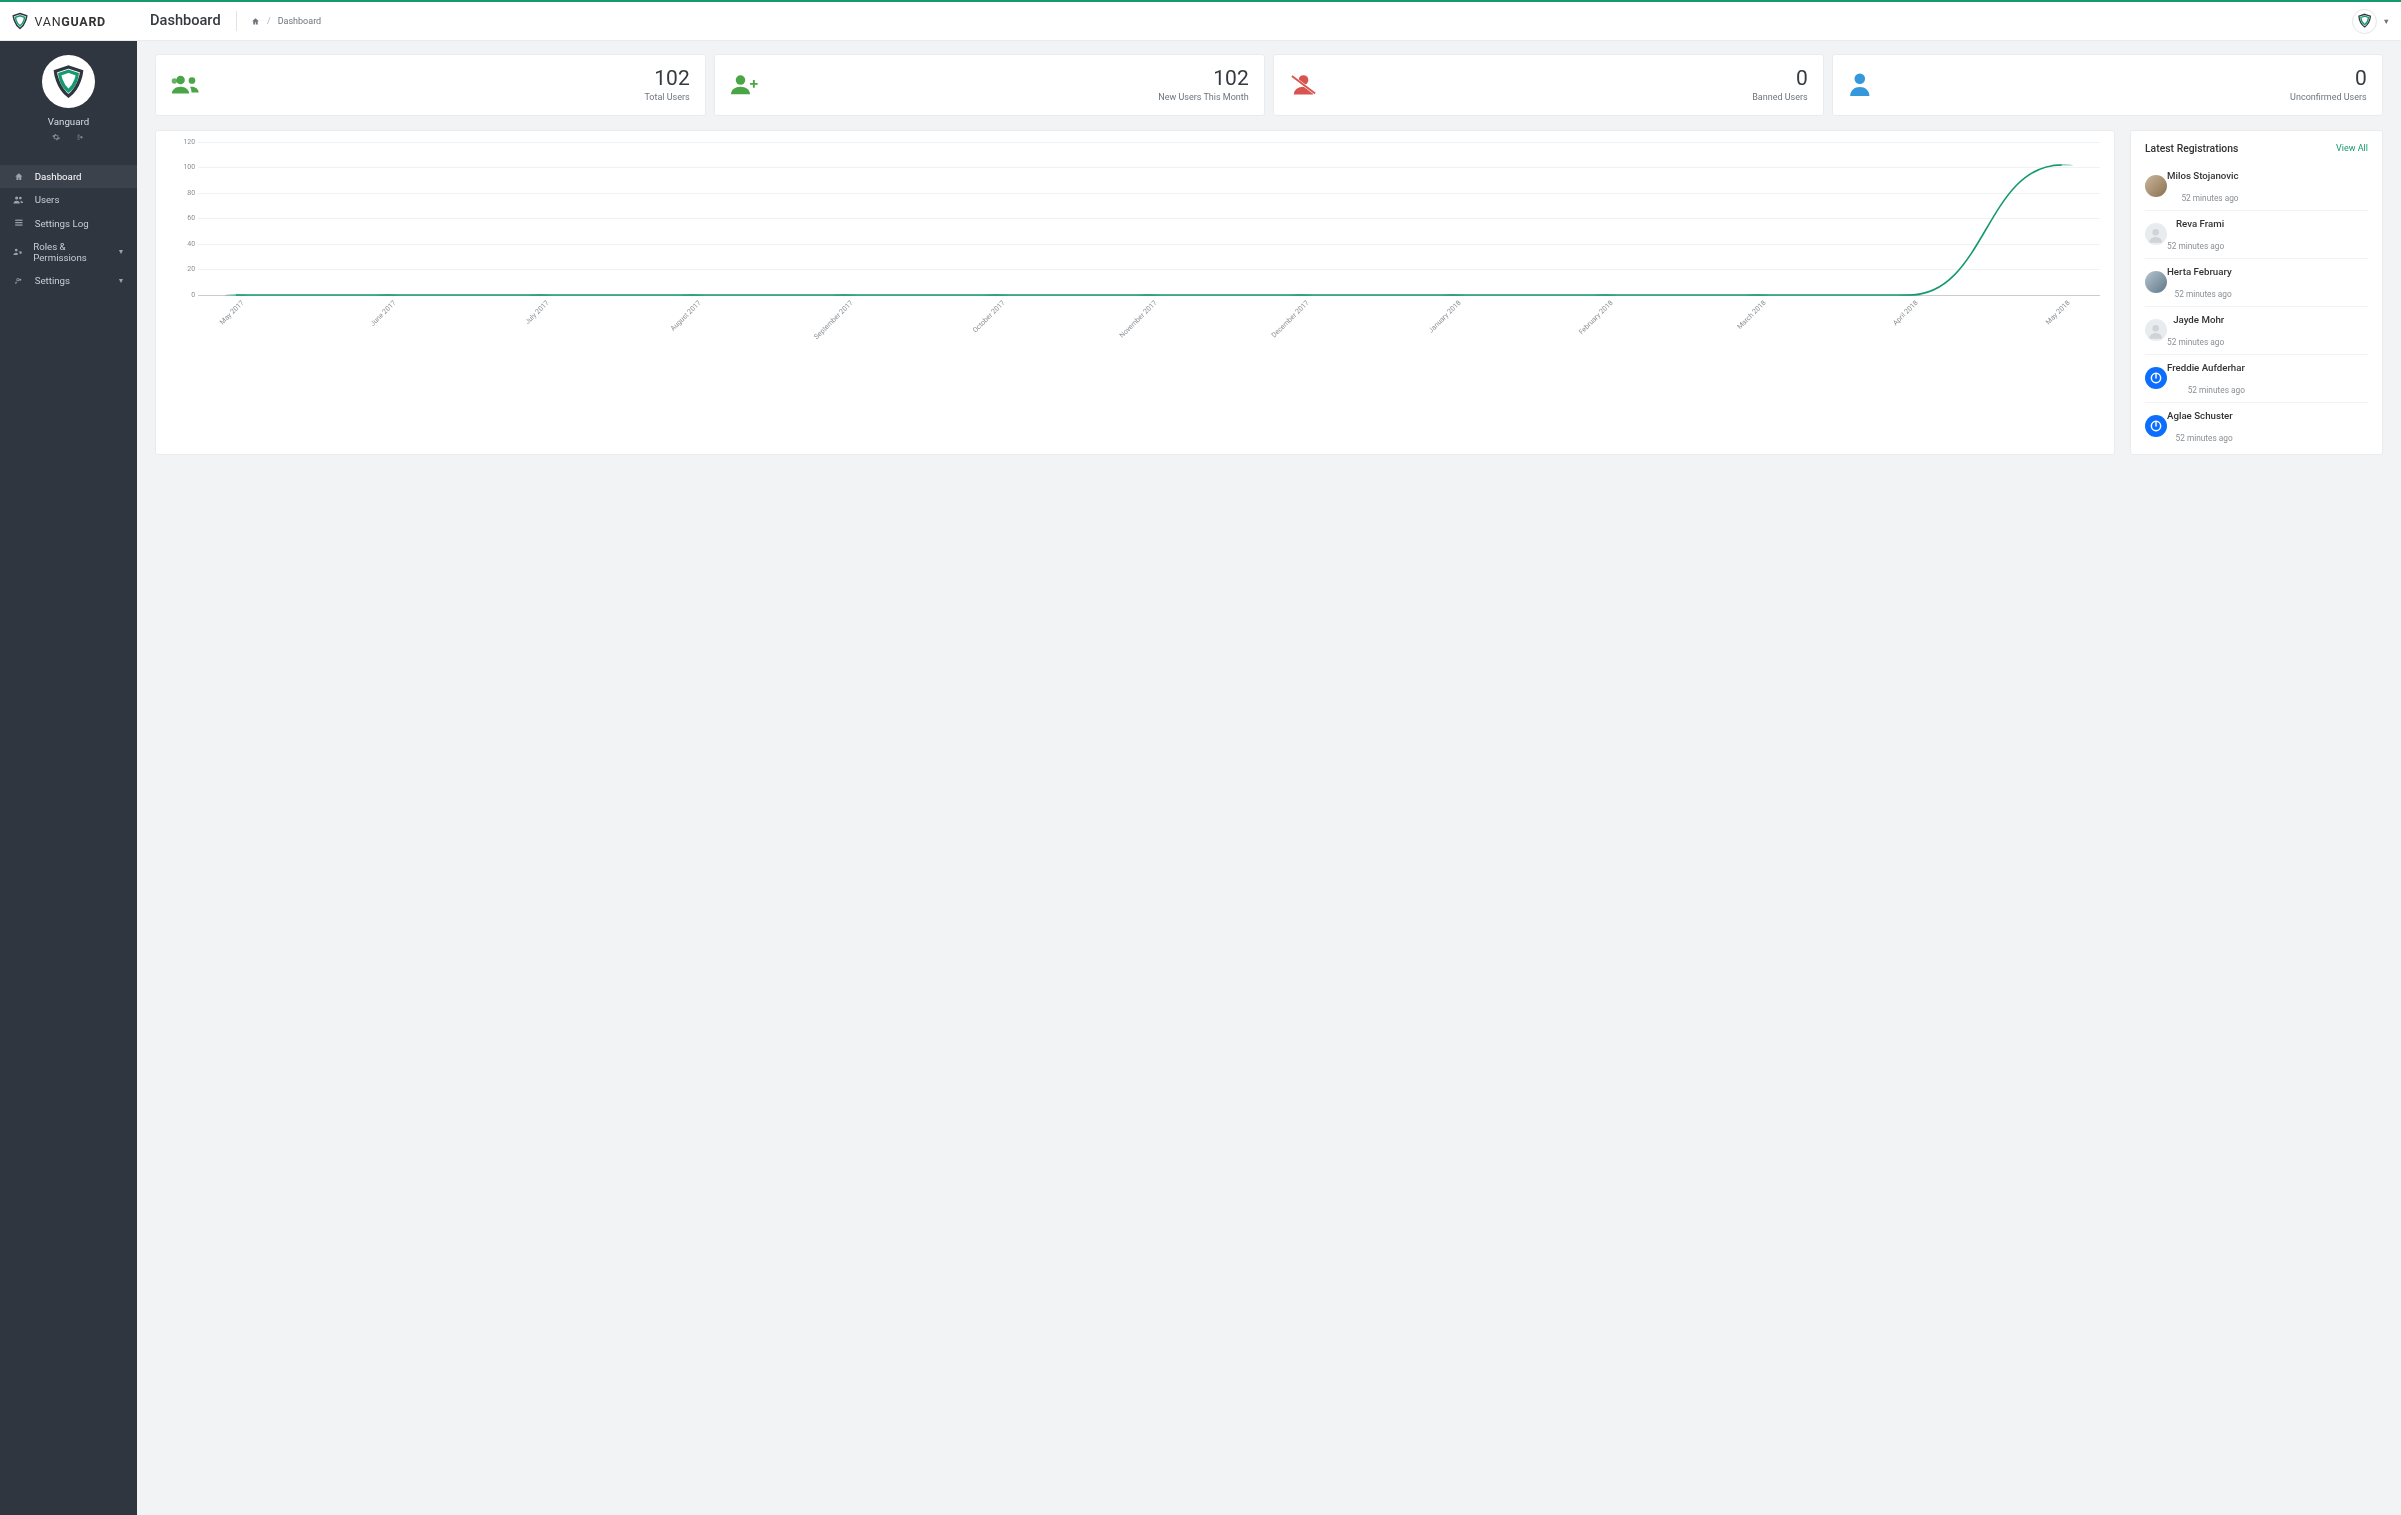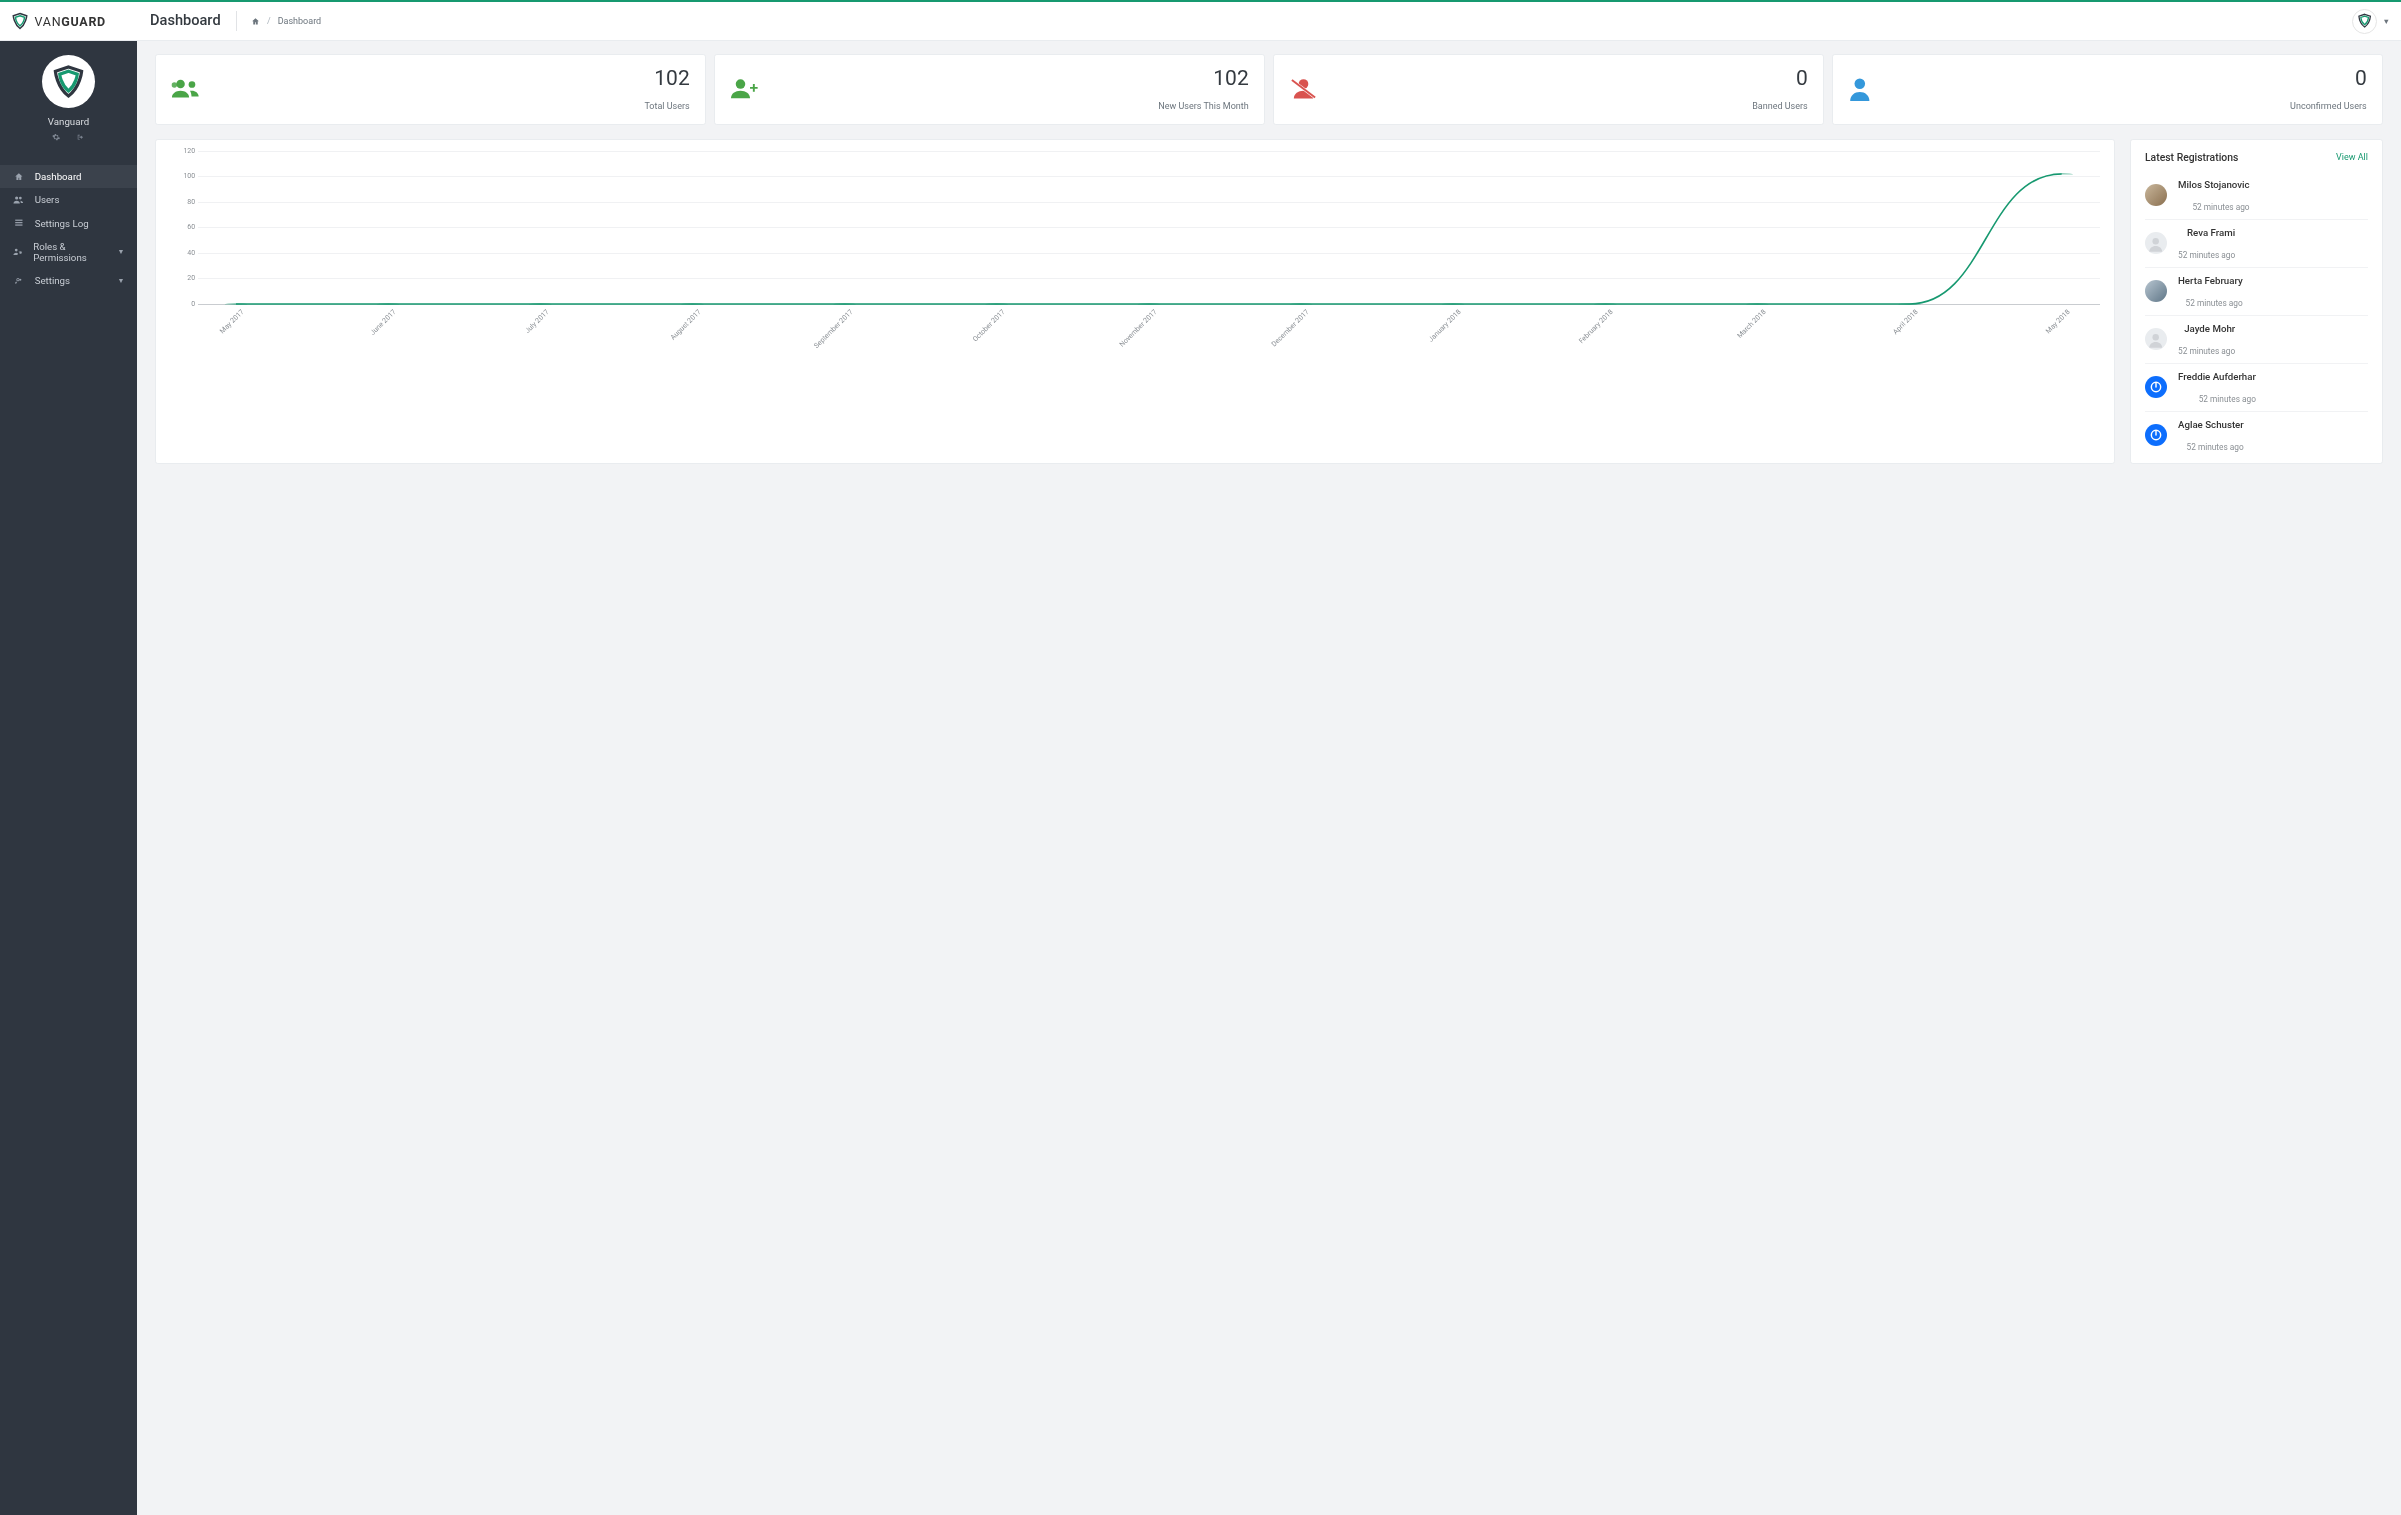--- a/index.html
+++ b/index.html
@@ -40,21 +40,21 @@
 .nav li .nicon { width:12.5px; display:flex; justify-content:center; color:#9aa2ad; font-size:9px; }
 .nav li .caret { margin-left:auto; font-size:7px; color:#9aa2ad;}
 
 .content { flex:1; padding:12.5px 18px; }
 
 .cards { display:flex; gap:8px; }
 .card { background:#fff; border:0.7px solid #e9ecef; border-radius:2.8px; flex:1; padding:12.5px 15.3px; display:flex; align-items:center; }
 .card .cicon { font-size:23.6px; width:35px; }
 .card .ctext { margin-left:auto; text-align:right;}
 .card .cval { font-size:21px; font-weight:400; color:#343a40; line-height:1.1;}
-.card .clabel { font-size:9px; color:#6c757d; margin-top:11px;}
+.card .clabel { font-size:9px; color:#6c757d; margin-top:2px;}
 
 .row { display:flex; gap:15.3px; margin-top:14px; }
 .panel { background:#fff; border:0.7px solid #e9ecef; border-radius:2.8px; }
 
 .panel.chart { flex: 1; padding:11px 14px 16.7px; }
 .panel.reg { width:253px; padding:11px 14px 4.2px;text-align:right; }
 
 .panel-header { display:flex; align-items:center; margin-bottom:8.3px; }
 .panel-header h3 { font-size:10.4px; font-weight:500; color:#333; }
 .panel-header .link { margin-left:auto; color:#179970; font-size:9px; cursor:pointer;}
@@ -65,21 +65,21 @@
 .y-axis .tick { position:absolute; right:2.8px; font-size:7px; color:#8a8f94; transform:translateY(-50%);}
 .gridlines { position:absolute; left:28px; right:0; top:0; height:153px;}
 .gridlines .gl { position:absolute; left:0; right:0; border-top:0.7px solid #f0f1f3;}
 .gridlines .gl.baseline { border-top:0.7px solid #c9ccd0;}
 .plot { position:absolute; left:28px; right:0; top:0; height:153px; }
 .plot svg { width:100%; height:100%; overflow:visible;}
 .x-labels { position:absolute; left:28px; right:0; top:157px; height:42px;}
 .x-labels .xl { position:absolute; font-size:7px; color:#8a8f94; transform: translateX(-100%) rotate(-45deg); transform-origin: right top; white-space:nowrap;}
 
 .reg-list { list-style:none; }
-.reg-list li { display:flex; align-items:center; gap:11px; padding:7px 0; border-top:0.7px solid #f1f2f4; }
+.reg-list li { display:flex; align-items:center; gap:0; padding:7px 0; border-top:0.7px solid #f1f2f4; }
 .reg-list li:first-child { border-top:none;}
 .reg-list .ravatar { width:22px; height:22px; border-radius:50%; background:#e9ecef; flex-shrink:0; display:flex; align-items:center; justify-content:center; overflow:hidden;}
 .reg-list .ravatar.blue { background:#0d6efd; }
 .reg-list .ravatar.gray svg { width:19.4px; height:19.4px; fill:#d0d3d7; }
 .reg-list .ravatar.blue svg { width:14px; height:14px; stroke:#fff; fill:none; stroke-width:2.5;}
 .reg-list .rinfo .rname { font-size:9.7px; color:#333; font-weight:500; }
 .reg-list .rinfo .rtime { font-size:8.3px; color:#8a8f94; margin-top:12px;}
 
 .icon-green { color:#4aa547;}
 .icon-red { color:#d9534f;}

